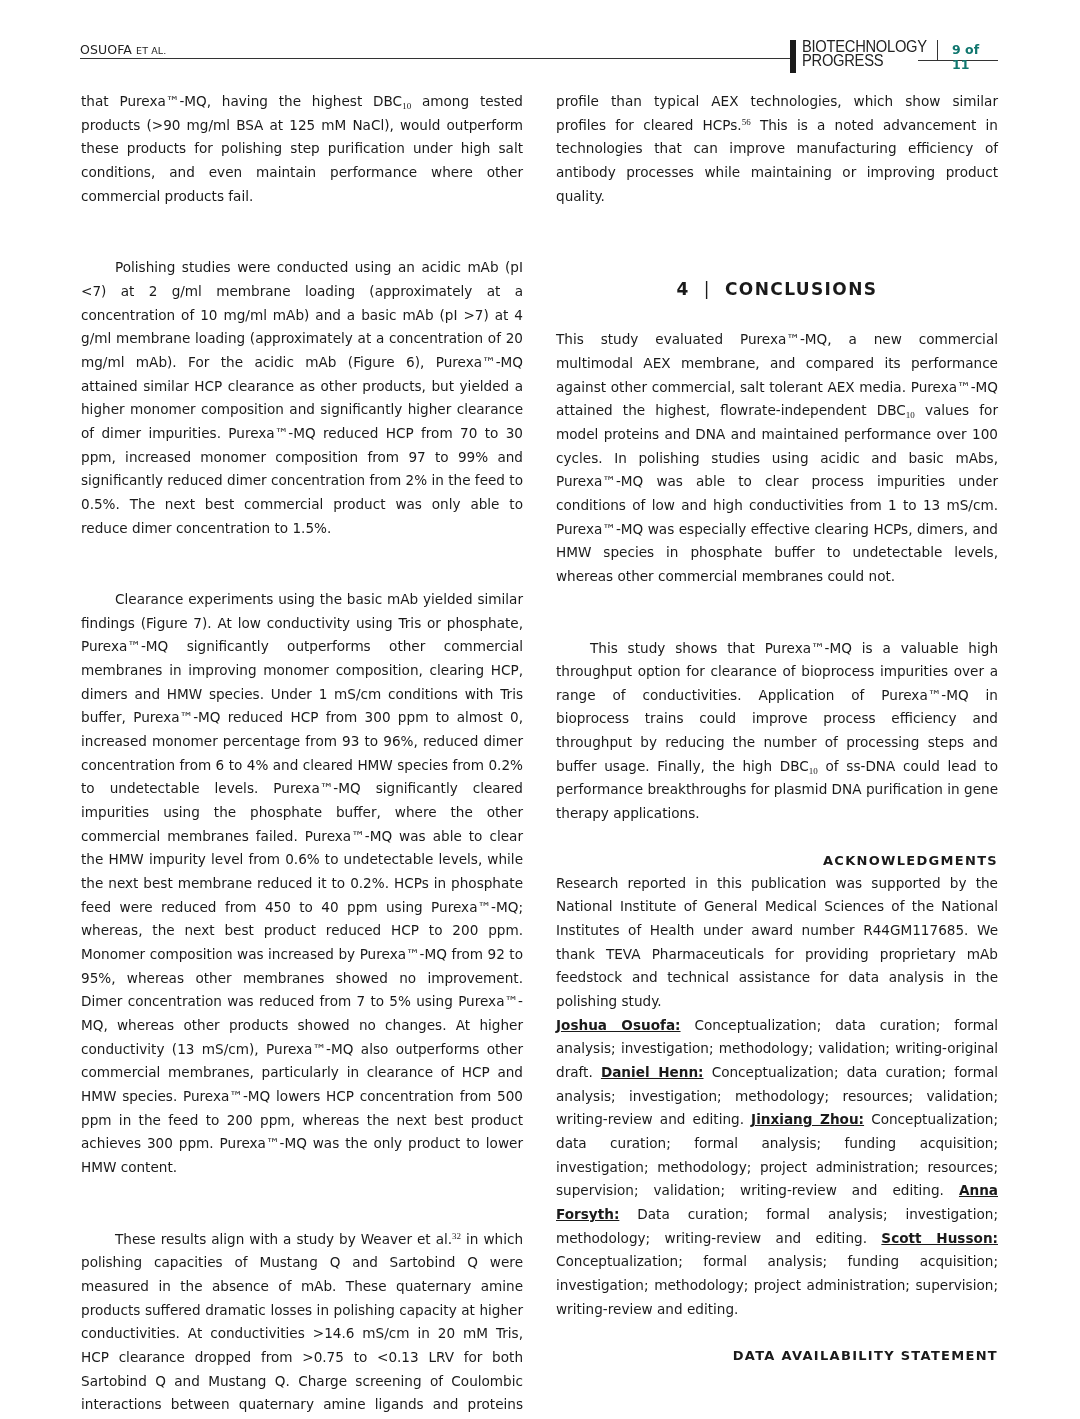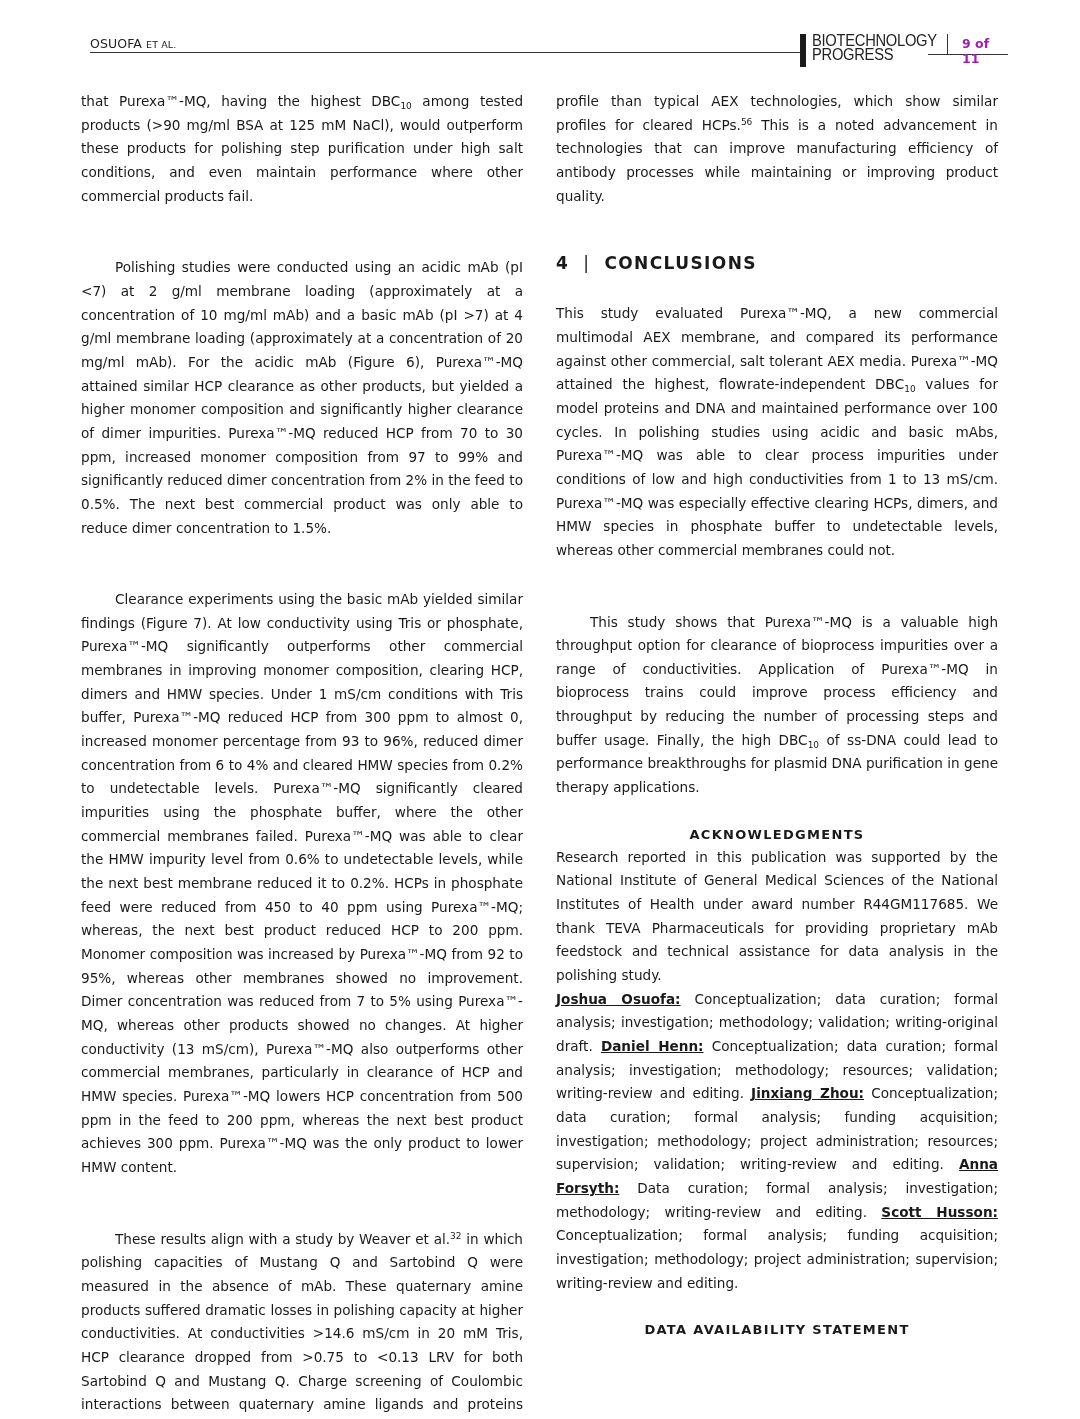--- a/index.html
+++ b/index.html
@@ -1,21 +1,21 @@
 <!DOCTYPE html>
 <html><head>
 <meta charset="utf-8">
 <style>
   html, body { margin: 0; padding: 0; background: #ffffff; }
   body {
     width: 1080px; height: 1419px; position: relative; overflow: hidden;
     font-family: "DejaVu Sans", sans-serif; color: #1a1a1a;
   }
   .header {
-    position: absolute; left: 80px; top: 32px; width: 918px; height: 40px; margin-left: 10px;
+    position: absolute; left: 80px; top: 38px; width: 918px; height: 40px;
   }
   .header .author {
     position: absolute; left: 0; top: 4px; font-size: 12.5px; color: #222;
     letter-spacing: 0.1px;
   }
   .header .author .etal { font-size: 9.5px; }
   .header .rule {
     position: absolute; left: 0; top: 20px; width: 710px; height: 1px; background: #333;
   }
   .header .journal-bar {
@@ -26,43 +26,43 @@
     font-size: 16px; line-height: 14px; color: #222; letter-spacing: -0.3px;
     transform: scaleX(0.92); transform-origin: left top;
   }
   .header .vsep {
     position: absolute; left: 857px; top: 2px; width: 1px; height: 20px; background: #333;
   }
   .header .rule2 {
     position: absolute; left: 838px; top: 22px; width: 80px; height: 1px; background: #333;
   }
   .header .pageno {
-    position: absolute; left: 872px; top: 4px; font-size: 12.5px; font-weight: bold; color: #a21caf;
+    position: absolute; left: 872px; top: 4px; font-size: 12.5px; font-weight: bold; color: #0f766e;
   }
   .col {
     position: absolute; top: 90px; width: 442px;
     font-size: 13.6px; line-height: 23.65px; text-align: justify;
     hyphens: manual;
   }
   .col.left { left: 81px; }
   .col.right { left: 556px; }
   .col p { margin: 0; }
   .col p.indent { text-indent: 2.5em; margin-top: 48px; }
-  sub, sup { font-size: 9px; line-height: 0; }
+  sub, sup { font-size: 9px; line-height: 0; font-family: Liberation Serif, serif; }
   sup { vertical-align: 5px; }
   sub { vertical-align: -3px; }
   .section-title {
-    font-size: 17px; font-weight: bold; letter-spacing: 1.4px; margin: 44px 0 28px 0;
-    line-height: 22px; text-align: left;
+    font-size: 17px; font-weight: bold; letter-spacing: 1.4px; margin: 70px 0 28px 0;
+    line-height: 22px; text-align: center;
   }
   .section-title .num { margin-right: 14px; }
   .section-title .bar { margin-right: 14px; font-weight: normal; }
   .subhead {
     font-size: 13px; font-weight: bold; letter-spacing: 1.3px; margin-top: 24px; line-height: 22px;
-    text-align: center;
+    text-align: right;
   }
   .bold { font-weight: bold; text-decoration: underline; }
 </style>
 </head>
 <body>
 
 <div class="header">
   <div class="author"><span>OSUOFA</span> <span class="etal">ET AL.</span></div>
   <div class="rule"></div>
   <div class="journal-bar"></div>

